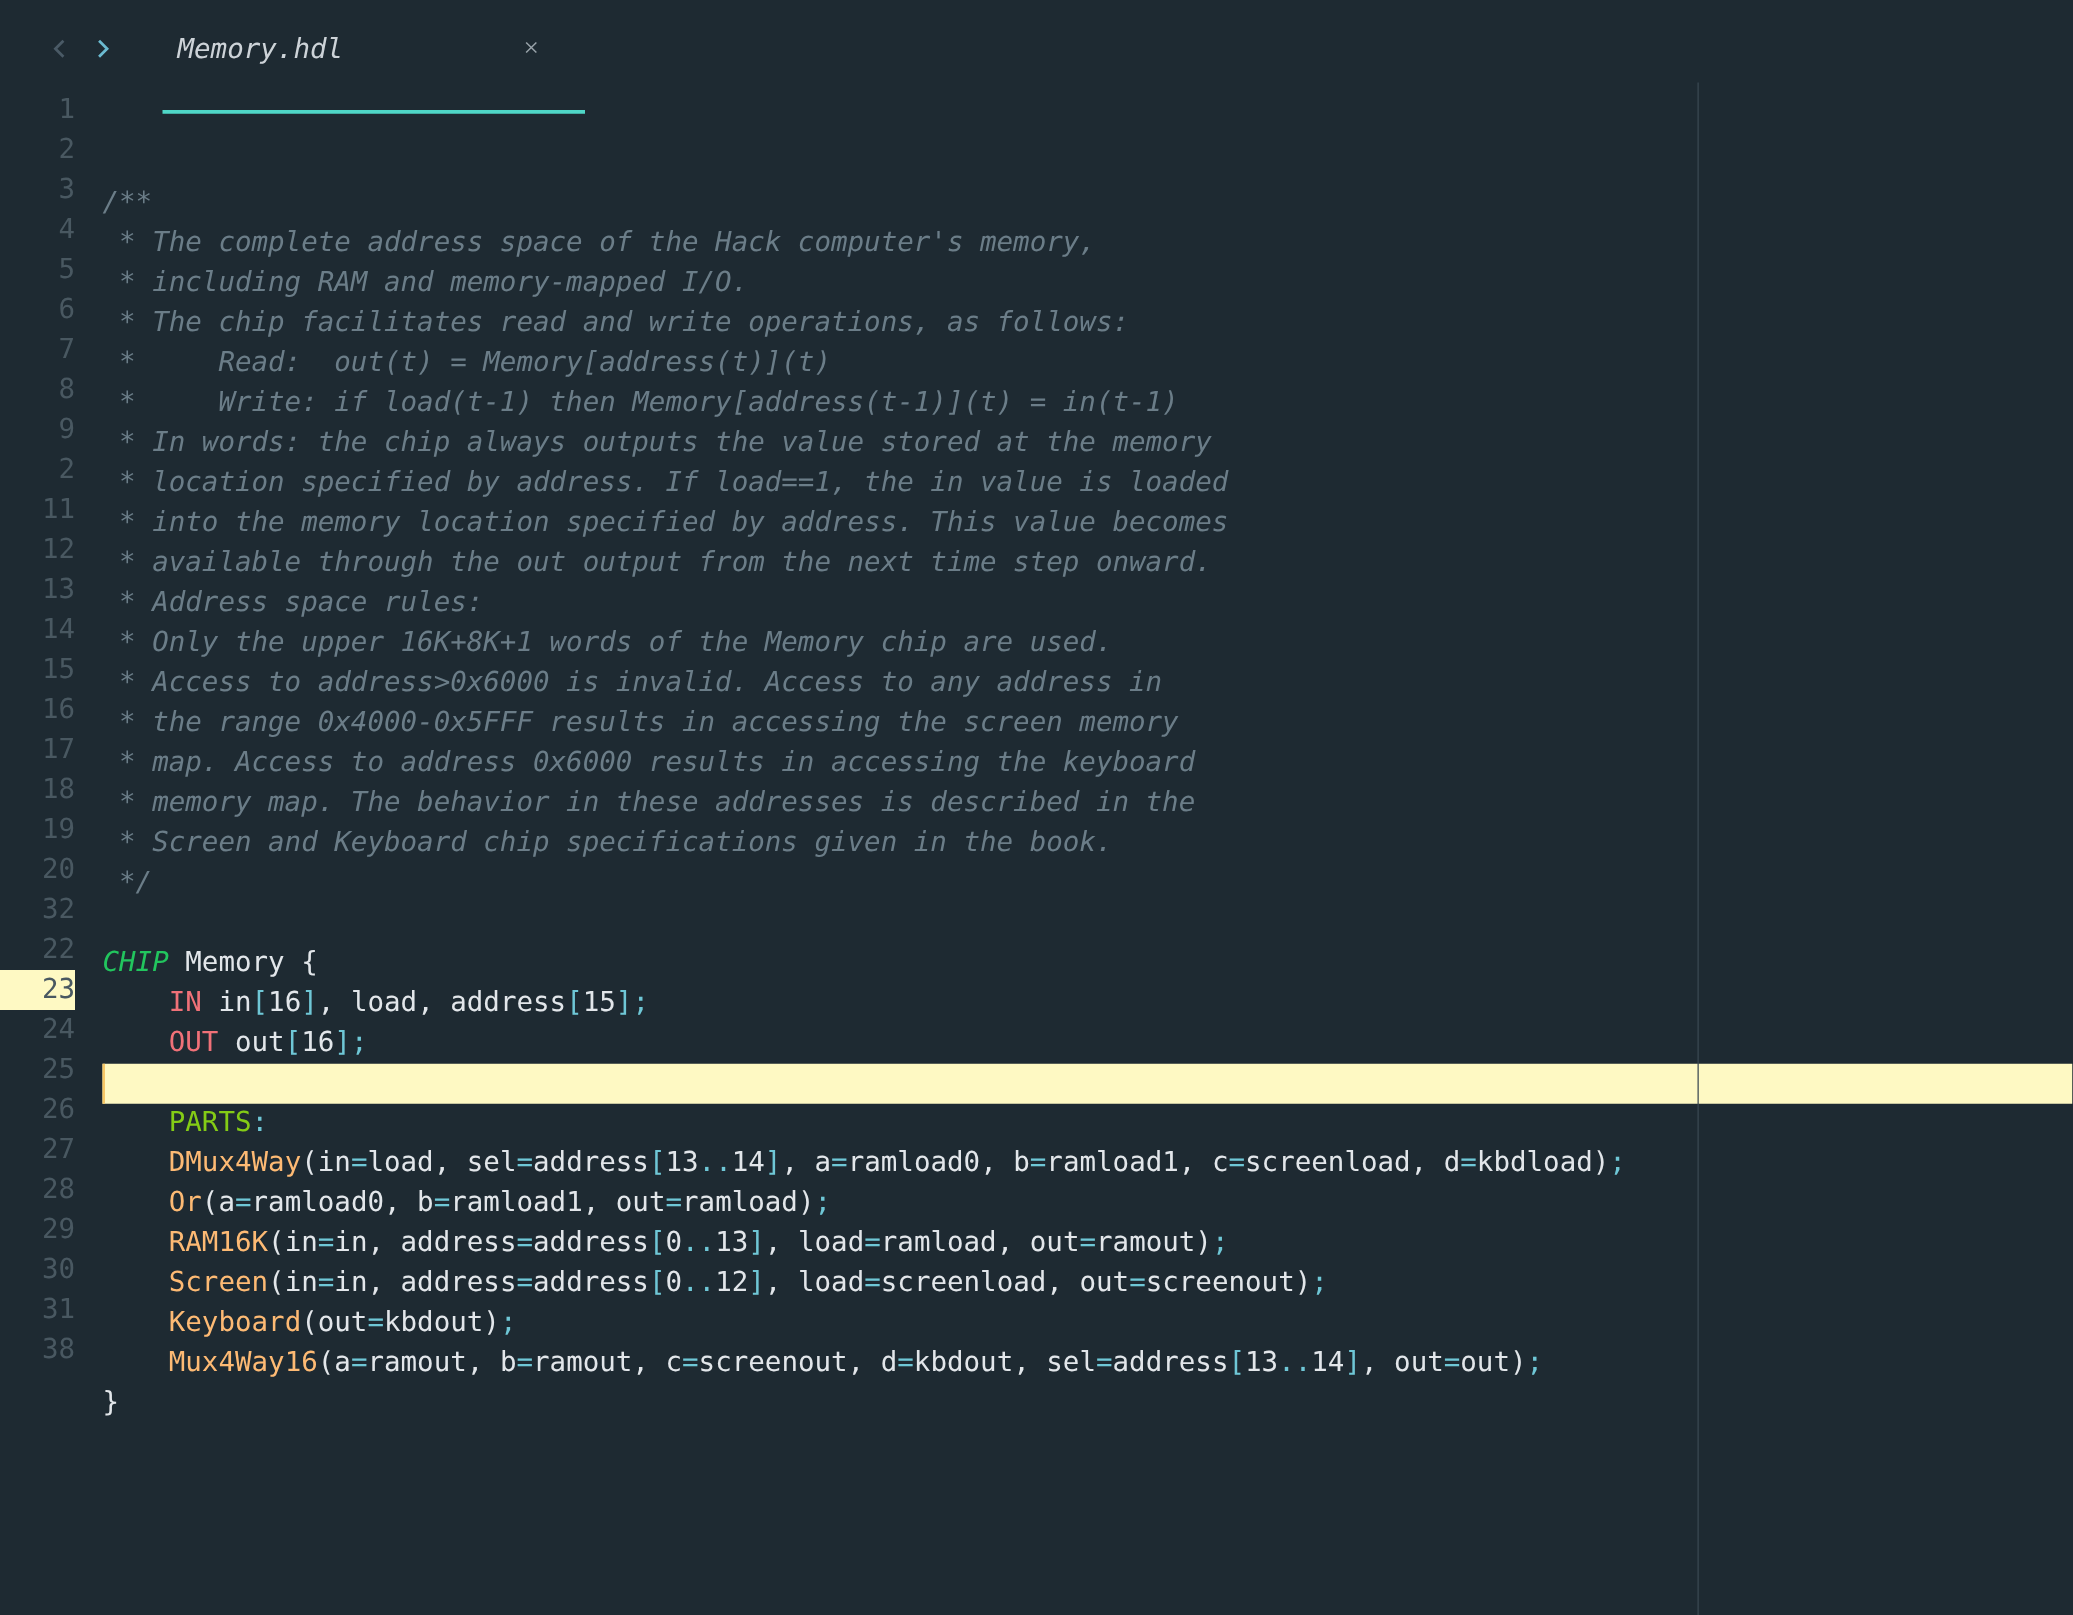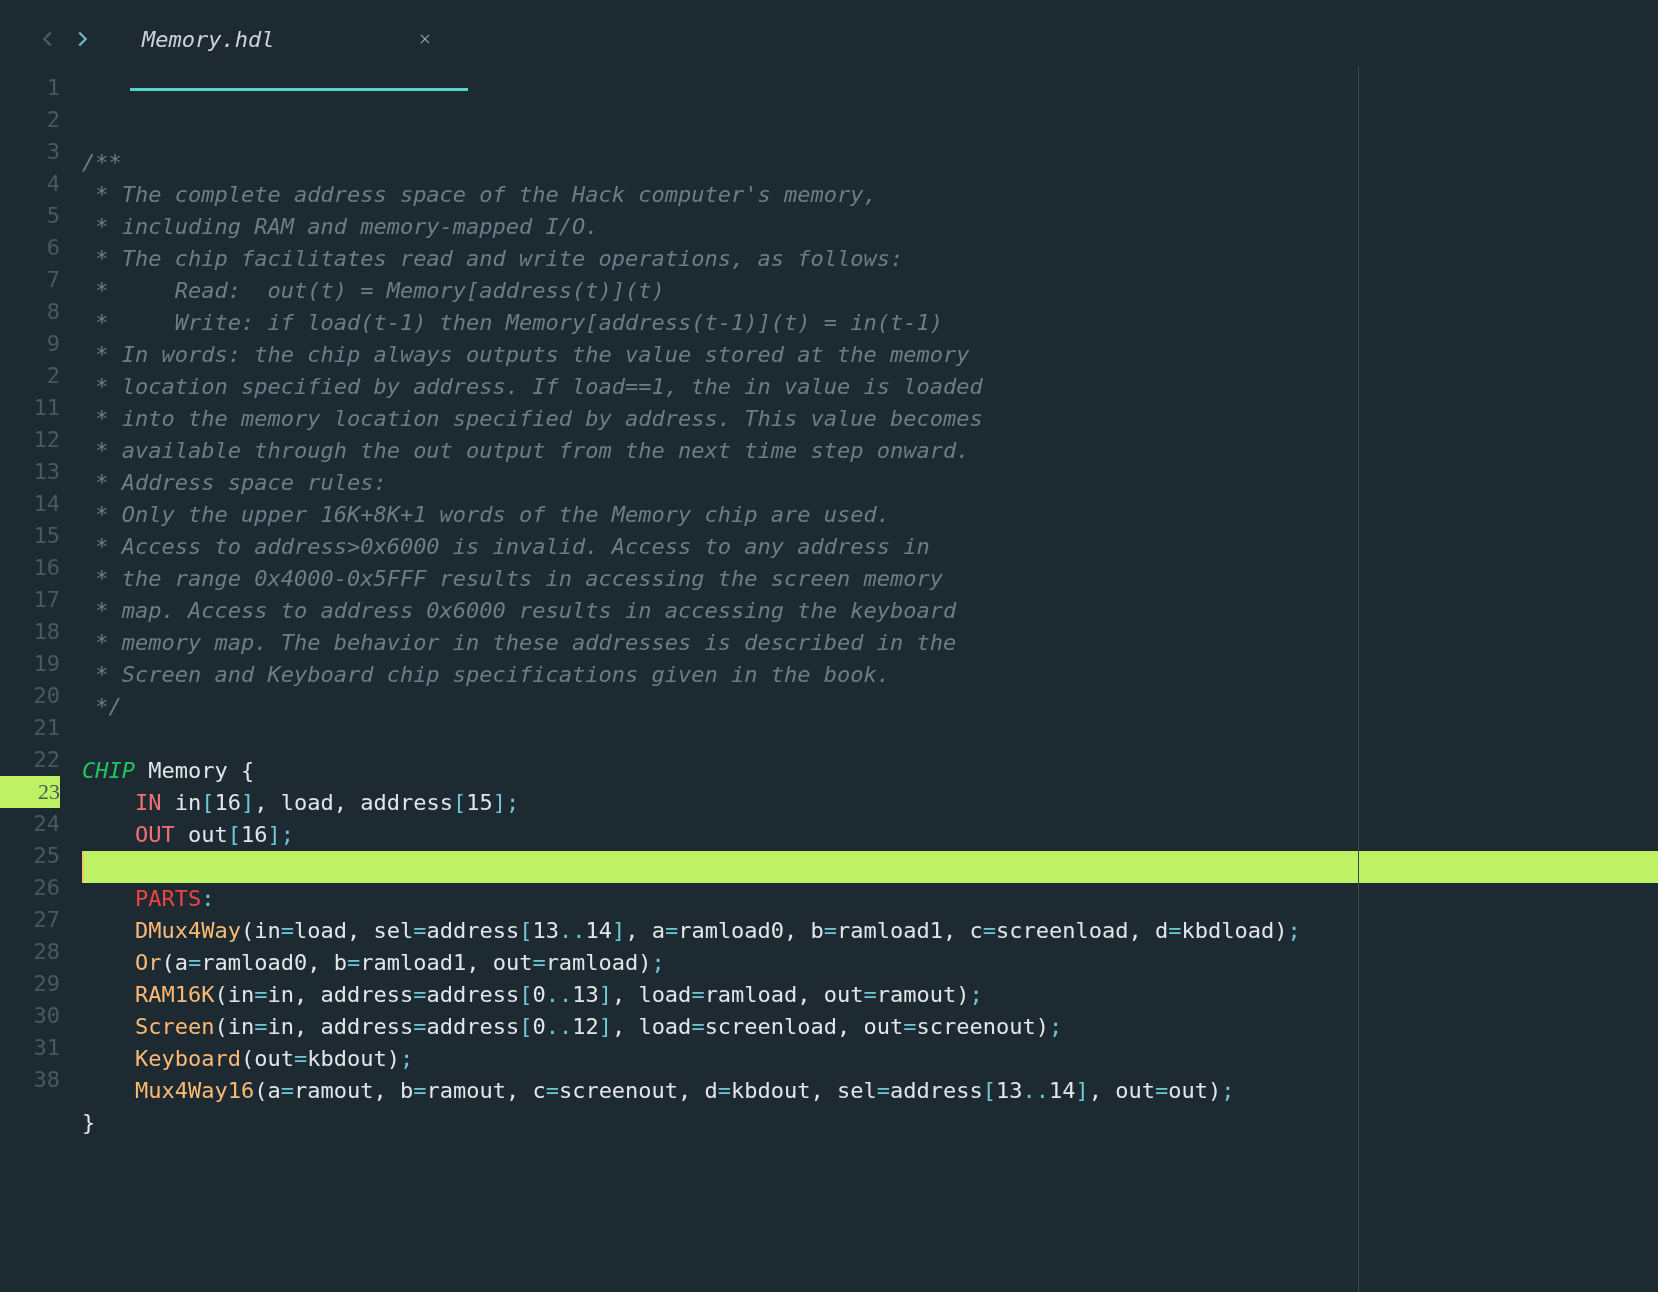--- a/index.html
+++ b/index.html
@@ -18,32 +18,32 @@
          padding:0 20px 0 4px; color:#cdd3d8; font-style:italic; position:relative; cursor:pointer;}
   .tab .close { color:#9aa4ab; font-style:normal; font-size:18px; width:22px; text-align:center;}
   .tab .close svg{ width:14px; height:14px; }
 
   
   .pane { flex:1; display:flex; position:relative; }
   .gutter { width:74px; text-align:right; padding:6px 14px 0 0; color:#495861;
             user-select:none; font-style:normal; }
   .code   { flex:1; padding:6px 0 0 8px; position:relative; white-space:pre; }
   .g, .c  { height:32px; line-height:32px; }
-  .cur    { background:#bef264;font-family:Liberation Serif, serif; }              
+  .cur    { background:#fef9c3; }              
   .caret  { border-left:2px solid #f7c766; height:32px; display:inline-block; vertical-align:top; }
 
   .ruler  { position:absolute; top:0; bottom:0; left:1284px; width:1px; background:#3a4852; }
   .tab-indicator{ position:absolute; left:130px; top:88px; width:338px; height:3px;
                   background:#4fd7c7; }
 
   
   .cm { color:#6b7d88; font-style:italic; }   
   .kw { color:#22c55e; font-style:italic; }   
   .io { color:#f07178; }                      
-  .lab{ color:#ef4444; }                      
+  .lab{ color:#84cc16; }                      
   .fn { color:#fdba74; }                      
   .op { color:#6fc7d6; }                      
   .id { color:#e2e6ea; }                      
 </style>
 </head>
 <body>
 
 <div class="editor">
 
   <div class="tabbar">
@@ -86,21 +86,21 @@
         <div class="g">11</div>
         <div class="g">12</div>
         <div class="g">13</div>
         <div class="g">14</div>
         <div class="g">15</div>
         <div class="g">16</div>
         <div class="g">17</div>
         <div class="g">18</div>
         <div class="g">19</div>
         <div class="g">20</div>
-        <div class="g">21</div>
+        <div class="g">32</div>
         <div class="g">22</div>
         <div class="g cur">23</div>
         <div class="g">24</div>
         <div class="g">25</div>
         <div class="g">26</div>
         <div class="g">27</div>
         <div class="g">28</div>
         <div class="g">29</div>
         <div class="g">30</div>
         <div class="g">31</div>

